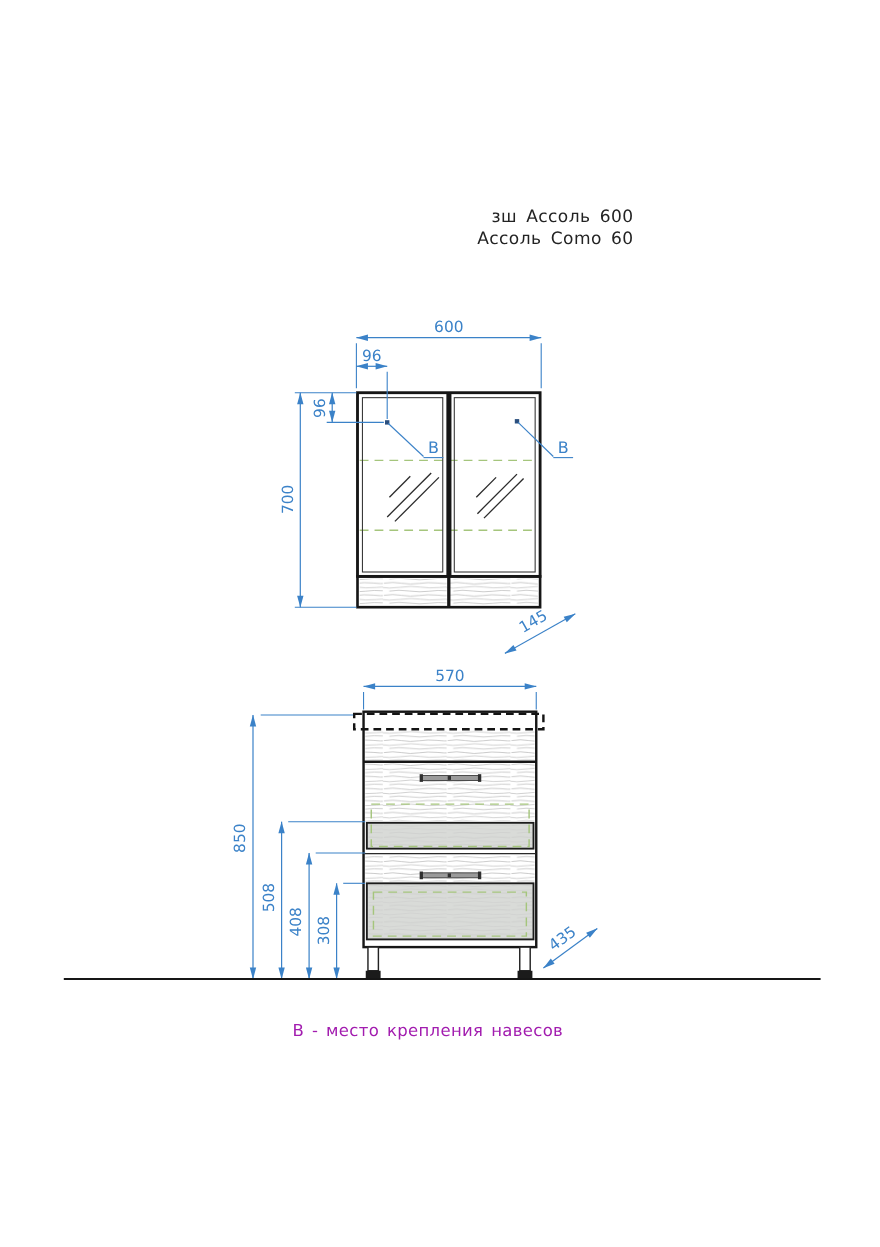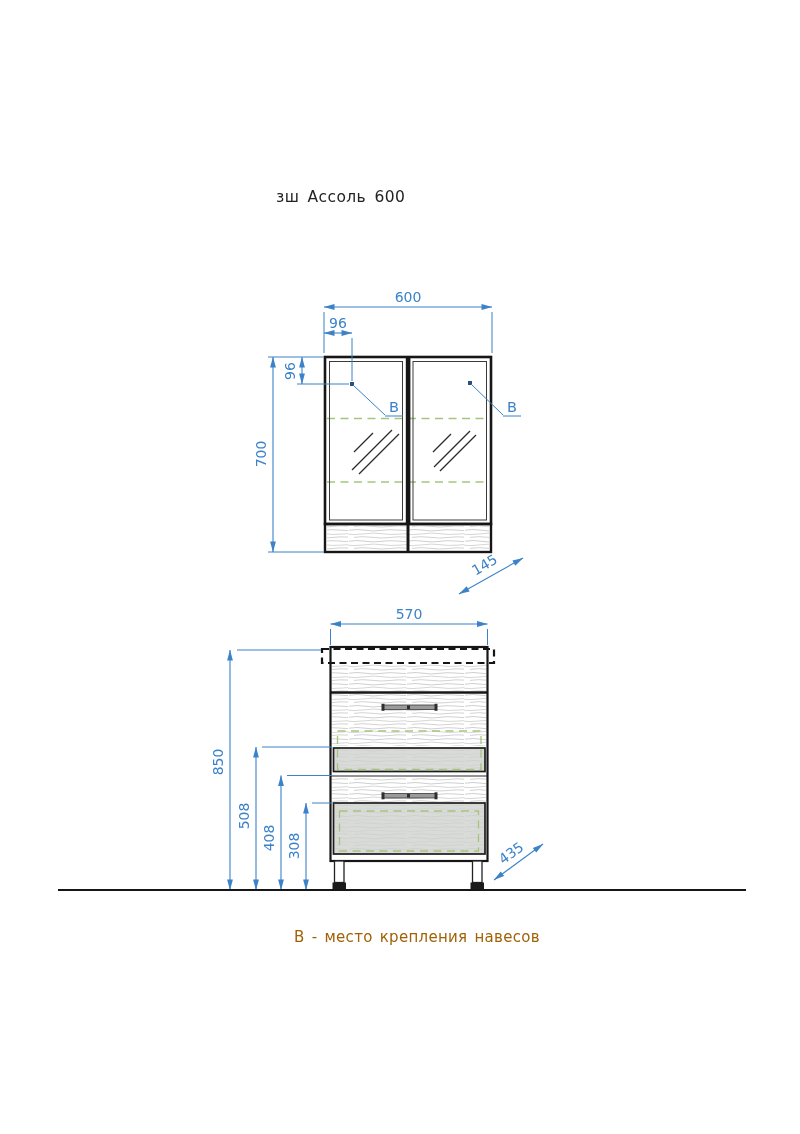--- a/index.html
+++ b/index.html
@@ -1,36 +1,37 @@
 <!DOCTYPE html>
 <html><head>
 <meta charset="utf-8">
 <style>
   html,body{margin:0;padding:0;background:#ffffff;}
   .page{position:relative;width:800px;height:1134px;background:#ffffff;overflow:hidden;
         font-family:"DejaVu Sans",sans-serif;}
-  .title-block{position:absolute;left:276px;top:187px;width:300px;text-align:left;
+  .title-block{position:absolute;left:276px;top:187px;width:300px;text-align:right;
         font-size:15.5px;line-height:20px;color:#232323;letter-spacing:.4px;word-spacing:3px;}
-  .legend-block{position:absolute;left:294px;top:927px;font-size:15px;line-height:21px;
-        color:#a16207;letter-spacing:.3px;word-spacing:2px;}
+  .legend-block{position:absolute;left:266px;top:927px;font-size:15px;line-height:21px;
+        color:#a21caf;letter-spacing:.3px;word-spacing:2px;}
   svg{position:absolute;left:0;top:0;}
   .dim-text{font-family:"DejaVu Sans",sans-serif;font-size:14px;fill:#3b82c8;}
   .mount-text{font-family:"DejaVu Sans",sans-serif;font-size:14.5px;fill:#3b82c8;}
   .dimline{stroke:#3b82c8;stroke-width:1.1;fill:none;}
   .extline{stroke:#3b82c8;stroke-width:1;fill:none;}
   .outline{stroke:#161616;fill:none;}
   .greendash{stroke:#a5c57c;stroke-width:1.3;fill:none;stroke-dasharray:8 5.5;}
 </style>
 </head>
 <body>
 
 <div class="page">
 
   <div class="title-block">
     <div>зш Ассоль 600</div>
+    <div>Ассоль Como 60</div>
   </div>
 
   <svg width="800" height="1134" viewBox="0 0 800 1134">
     <defs>
       <pattern id="wood" width="58" height="11" patternUnits="userSpaceOnUse">
         <path d="M1 2.2 Q 9 0.8 17 2.2 T 33 2.4 T 49 2.0 T 60 2.4" stroke="#c3c3c3" stroke-width="0.8" fill="none"></path>
         <path d="M-4 5.8 Q 6 7.4 16 5.9 T 34 5.7 T 52 6.1 T 62 5.8" stroke="#cbcbcb" stroke-width="0.8" fill="none"></path>
         <path d="M6 9.4 Q 14 8.0 24 9.3 T 42 9.5 T 58 9.1" stroke="#c6c6c6" stroke-width="0.8" fill="none"></path>
       </pattern>
       <marker id="ar" viewBox="0 0 12 8" markerWidth="12" markerHeight="8" refX="11.3" refY="4" orient="auto-start-reverse" markerUnits="userSpaceOnUse">

